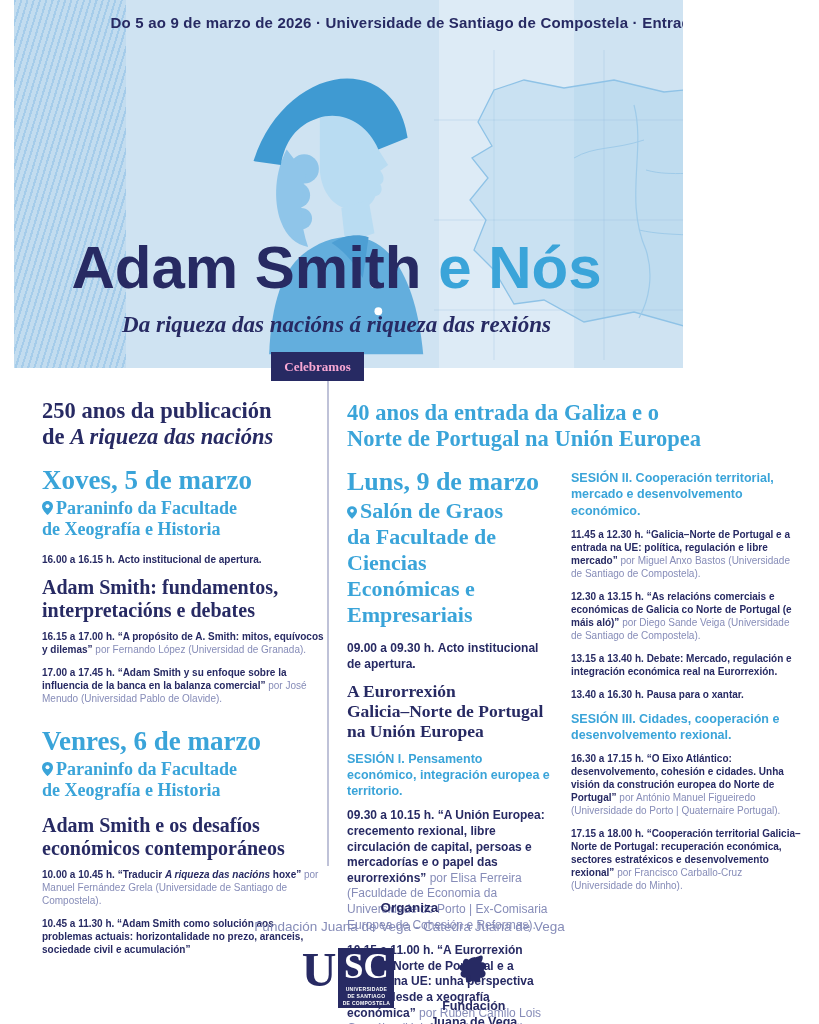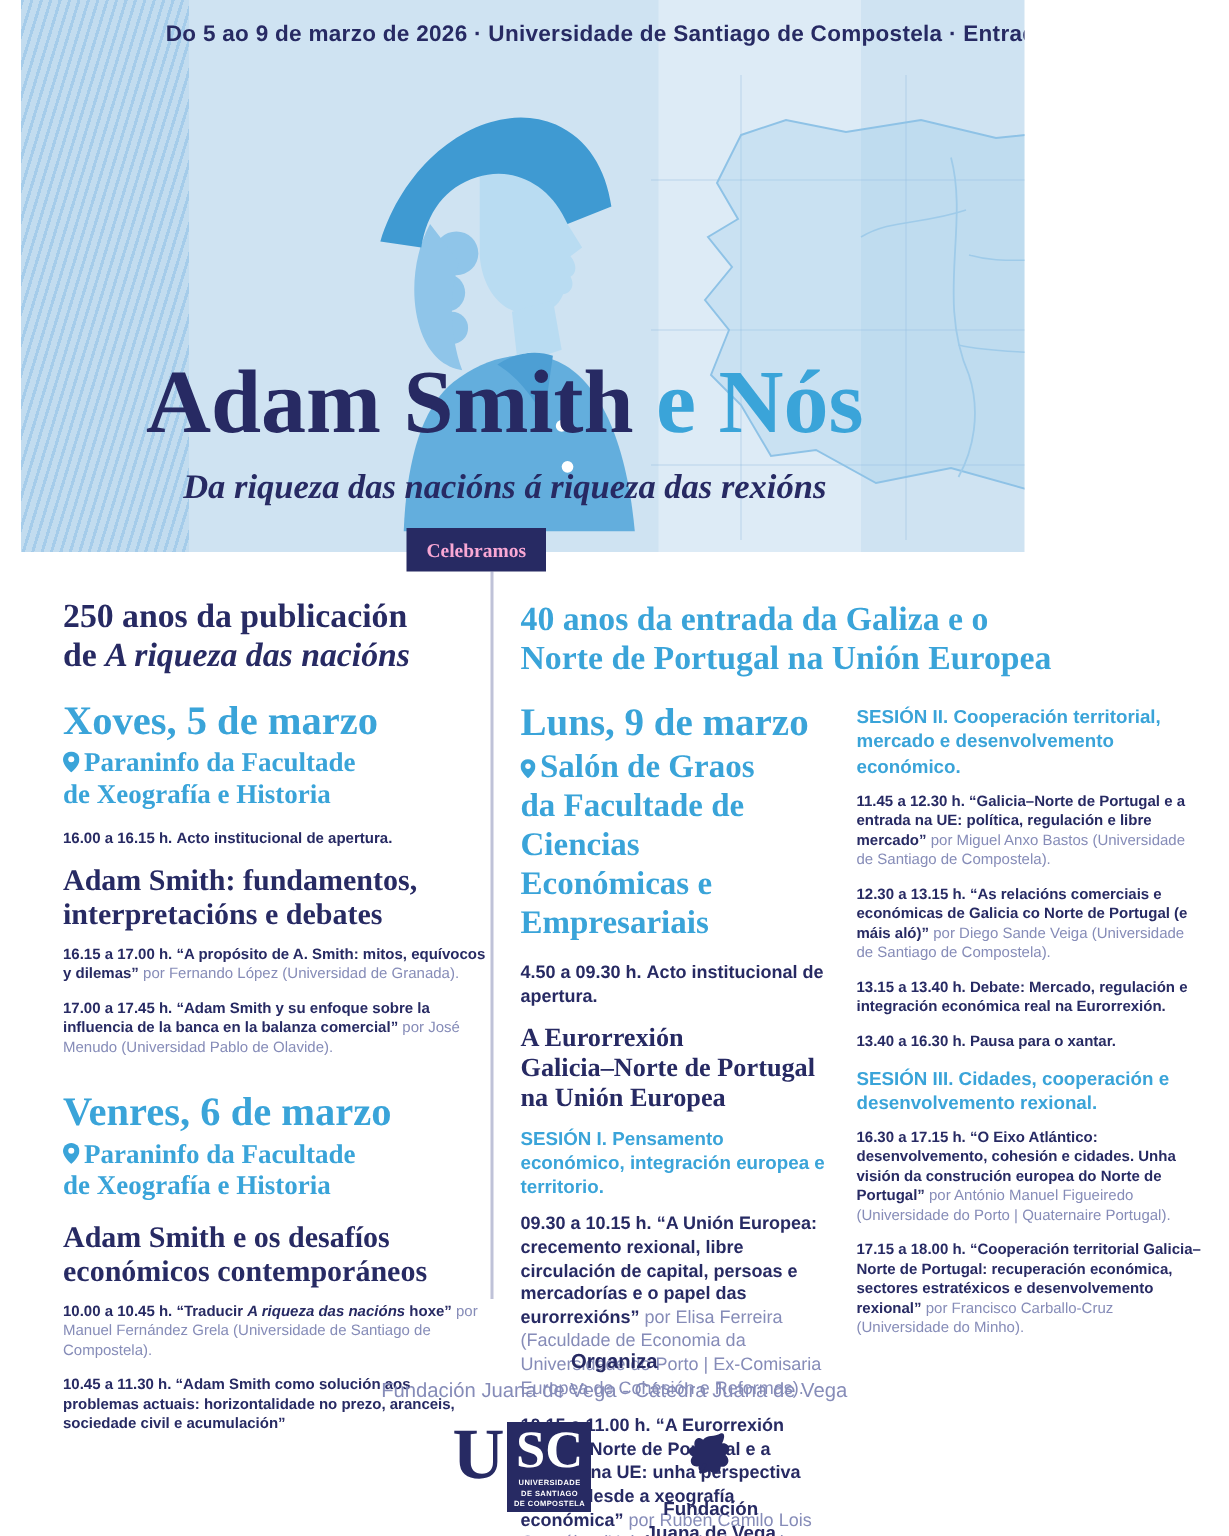--- a/index.html
+++ b/index.html
@@ -16,21 +16,21 @@
   .hero{position:absolute;left:14px;top:0;width:669px;height:368px;background:var(--hero);overflow:hidden;}
   .tex-left{position:absolute;left:0;top:0;width:112px;height:368px;
     background:repeating-linear-gradient(107deg,rgba(130,185,228,.45) 0 2px,rgba(207,227,242,0) 2px 6px),#c2dcef;}
   .light-band{position:absolute;left:425px;top:0;width:135px;height:368px;background:rgba(255,255,255,.30);}
   .map-svg{position:absolute;left:420px;top:50px;width:375px;height:310px;}
   .portrait-svg{position:absolute;left:222px;top:48px;width:195px;height:310px;}
   .topline{position:absolute;left:0;top:14px;width:819px;text-align:center;
     font-size:15px;font-weight:600;color:var(--navy);letter-spacing:.2px;z-index:3;}
   .topline b{font-weight:800;}
   .title{position:absolute;left:0;top:238px;width:645px;text-align:center;z-index:3;
-    font-family:Liberation Serif, serif;font-weight:700;font-size:60px;line-height:1;color:var(--navy);}
+    font-family:Liberation Sans, sans-serif;font-weight:700;font-size:60px;line-height:1;color:var(--navy);}
   .title .accent{color:var(--accent);}
   .subtitle{position:absolute;left:0;top:312px;width:645px;text-align:center;z-index:3;
     font-family:"Liberation Serif","DejaVu Serif",serif;font-style:italic;font-weight:700;
     font-size:23px;color:var(--navy);}
   .badge{position:absolute;left:271px;top:352px;width:93px;height:29px;z-index:4;
     background:var(--badge);color:#f9a8d4;text-align:center;line-height:29px;
     font-family:"Liberation Serif","DejaVu Serif",serif;font-weight:700;font-size:13px;}
   .vline{position:absolute;left:327px;top:381px;width:2px;height:485px;background:var(--line);opacity:.55;z-index:2;}
 
   
@@ -163,21 +163,21 @@
 
     <div class="two-cols">
 
       <div class="col-mid">
         <h3 class="date">Luns, 9 de marzo</h3>
         <p class="venue"><svg class="pin" width="10" height="13" viewBox="0 0 11 14" aria-hidden="true">
               <path d="M5.5,0 C2.4,0 0,2.4 0,5.4 C0,9.4 5.5,14 5.5,14 C5.5,14 11,9.4 11,5.4 C11,2.4 8.6,0 5.5,0 Z" fill="#3aa4d9"></path>
               <circle cx="5.5" cy="5.2" r="2" fill="#fff"></circle>
             </svg><span>Salón de Graos</span><br><span>da Facultade de Ciencias</span><br><span>Económicas e Empresariais</span></p>
 
-        <p class="entry"><span class="t">4.50 a 09.30 h.</span> <span class="b">Acto institucional de apertura.</span></p>
+        <p class="entry"><span class="t">09.00 a 09.30 h.</span> <span class="b">Acto institucional de apertura.</span></p>
 
         <h4 class="session-title">A Eurorrexión
 Galicia–Norte de Portugal
 na Unión Europea</h4>
 
         <p class="session-label"><span class="lbl">SESIÓN I.</span><span> Pensamento económico, integración europea e territorio.</span></p>
 
         <p class="entry"><span class="t">09.30 a 10.15 h.</span> <span class="b">“A Unión Europea: crecemento rexional, libre circulación de capital, persoas e mercadorías e o papel das eurorrexións”</span><span class="r"> por Elisa Ferreira (Faculdade de Economia da Universidade do Porto | Ex-Comisaria Europea de Cohesión e Reformas).</span></p>
         <p class="entry"><span class="t">10.15 a 11.00 h.</span> <span class="b">“A Eurorrexión Galicia–Norte de Portugal e a entrada na UE: unha perspectiva galega desde a xeografía económica”</span><span class="r"> por Rubén Camilo Lois González (Universidade de Santiago de Compostela | Director do IDEGA).</span></p>
         <p class="entry"><span class="t">11.00 a 11.25 h.</span> <span class="b">Debate: Marco europeo, integración territorial e papel das eurorrexións.</span></p>

